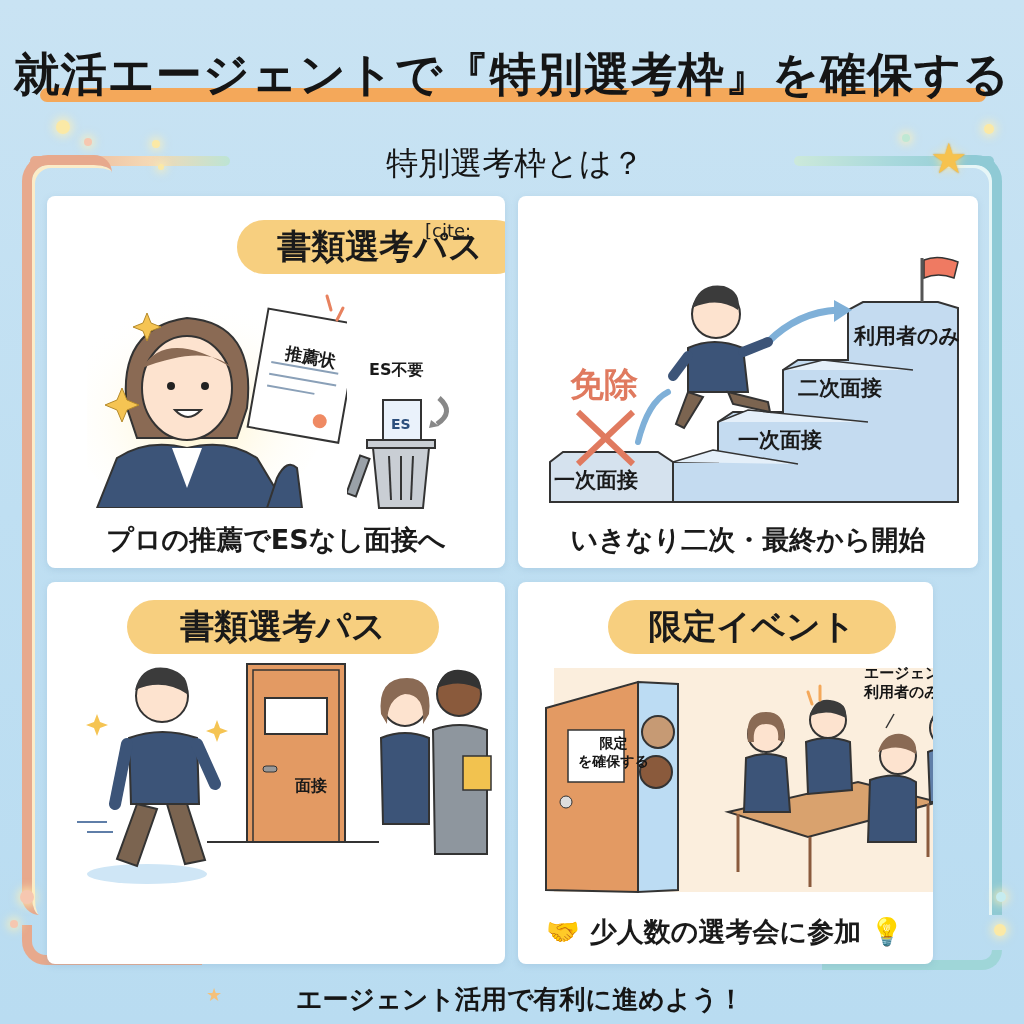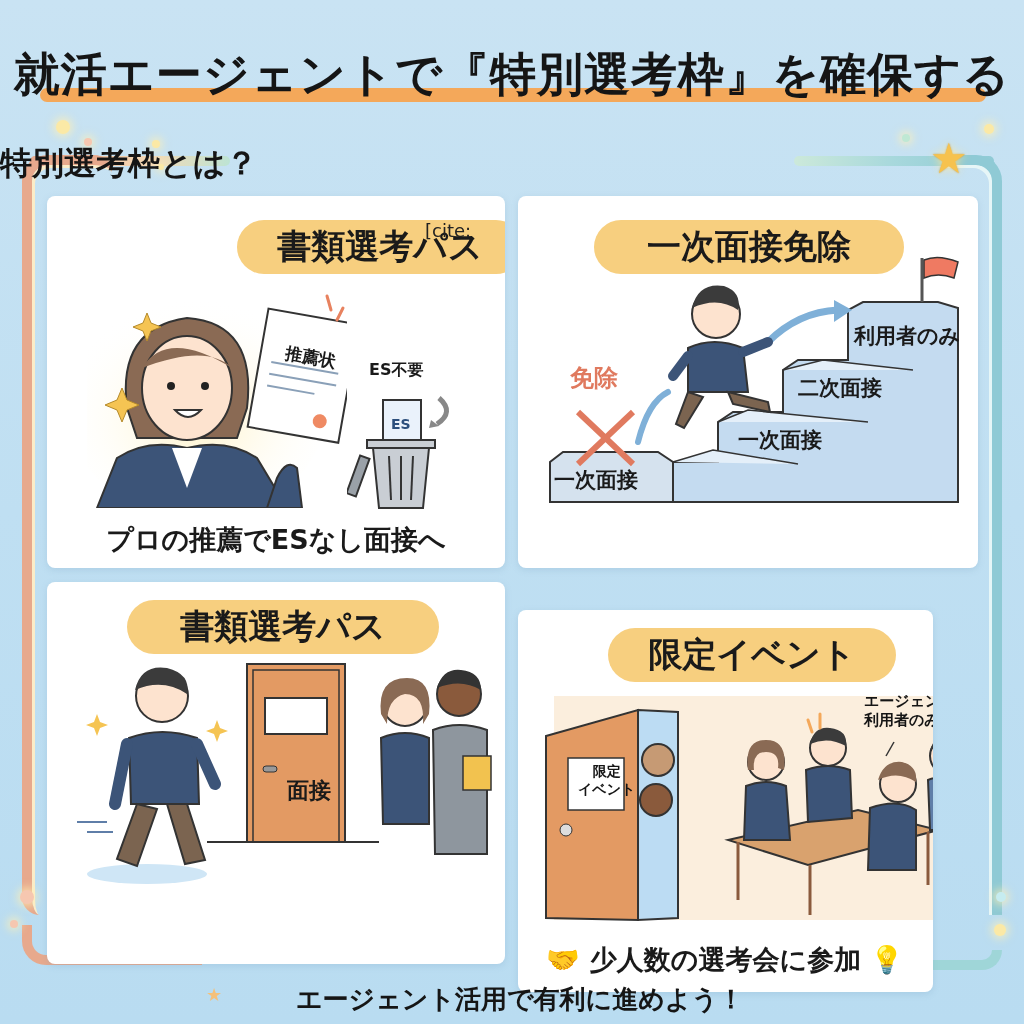--- a/index.html
+++ b/index.html
@@ -16,22 +16,22 @@
   .main-title {
     position: absolute; left: 0; right: 0; top: 44px;
     text-align: center; font-size: 46px; font-weight: bold;
     letter-spacing: 1px; z-index: 2;
   }
   .title-underline {
     position: absolute; left: 40px; width: 946px; top: 88px; height: 14px;
     background: #f4a85a; border-radius: 8px; z-index: 1;
   }
   .subtitle {
-    position: absolute; left: 0; right: 0; top: 142px; 
-    font-size: 32px; font-weight: bold;
+    position: absolute; left: 0; right: 0; top: 142px; text-align: center;
+    font-size: 32px; font-weight: normal; padding-left: 6px;
   }
 
   
   .frame { position: absolute; border-radius: 18px; }
   .frame-left {
     left: 22px; top: 155px; width: 90px; height: 760px;
     border-left: 10px solid #e7a98d; border-top: 10px solid #e7a98d;
     border-top-left-radius: 26px;
     box-shadow: inset 3px 3px 0 #fbecc8;
   }
@@ -60,21 +60,21 @@
 
   
   .card {
     position: absolute; background: #ffffff; border-radius: 8px;
     box-shadow: 0 2px 6px rgba(120,160,190,0.25);
     overflow: hidden;
   }
   .card-1 { left: 47px; top: 196px; width: 458px; height: 372px; }
   .card-2 { left: 518px; top: 196px; width: 460px; height: 372px; }
   .card-3 { left: 47px; top: 582px; width: 458px; height: 382px; }
-  .card-4 { left: 518px; top: 582px; width: 415px; height: 382px; margin-top: 28px; }
+  .card-4 { left: 518px; top: 582px; width: 415px; height: 382px; }
 
   .pill {
     position: absolute; left: 50%; transform: translateX(-50%);
     background: #f7cf7f; border-radius: 30px;
     font-size: 34px; font-weight: bold; text-align: center;
     padding: 4px 28px; white-space: nowrap; color: #1a1a1a;
   }
   .card-1 .pill { top: 24px; left: 190px; width: 286px; transform: none; }
   .card-2 .pill { top: 24px; left: 76px; width: 310px; transform: none; }
   .card-3 .pill { top: 18px; left: 80px; width: 312px; transform: none; }
@@ -185,21 +185,20 @@
         <line x1="66" y1="62" x2="64" y2="106" stroke="#333" stroke-width="2"></line>
         <rect x="6" y="62" width="10" height="40" fill="#9aa1a8" stroke="#333" stroke-width="2" transform="rotate(20 11 82)"></rect>
       </svg>
       <div class="abs" style="left:44px;top:22px;font-size:14px;font-weight:bold;color:#2c4f7c;">ES</div>
     </div>
 
     <div class="caption">プロの推薦でESなし面接へ</div>
   </section>
 
   <section class="card card-2">
-    <div class="pill">一次面接免除</div>
 
     <div class="abs" style="left:20px;top:56px;width:430px;height:260px;">
       <svg width="430" height="260" viewBox="0 0 430 260">
 
         <path d="M12 210 L12 250 L135 250 L135 210 L120 200 L25 200 Z" fill="#d5e2ee" stroke="#333" stroke-width="2"></path>
         <path d="M135 250 L420 250 L420 56 L400 50 L325 50 L310 58 L310 108 L260 108 L245 118 L245 160 L195 160 L180 170 L180 210 L135 210 Z" fill="#c4dbf0" stroke="#333" stroke-width="2"></path>
         <path d="M135 210 L175 198 L260 212" fill="#e4eff9" stroke="#333" stroke-width="1.5"></path>
         <path d="M180 170 L210 158 L330 170" fill="#e4eff9" stroke="#333" stroke-width="1.5"></path>
         <path d="M245 118 L285 108 L375 118" fill="#e4eff9" stroke="#333" stroke-width="1.5"></path>
 
@@ -214,27 +213,28 @@
         <path d="M296 48 L314 58 L296 70 Z" fill="#7fb0d8"></path>
 
         <circle cx="178" cy="62" r="24" fill="#fde3cf" stroke="#333" stroke-width="2"></circle>
         <path d="M154 56 Q160 30 186 34 Q204 40 200 58 Q180 44 154 56" fill="#3b3b3b"></path>
         <path d="M150 96 Q176 84 205 96 L210 140 L150 140 Z" fill="#3c5478" stroke="#333" stroke-width="2"></path>
         <path d="M150 140 L138 172 L146 176 L165 145 Z" fill="#7b6450" stroke="#333" stroke-width="2"></path>
         <path d="M190 140 L230 150 L232 160 L195 152 Z" fill="#7b6450" stroke="#333" stroke-width="2"></path>
         <line x1="205" y1="100" x2="230" y2="90" stroke="#3c5478" stroke-width="10" stroke-linecap="round"></line>
         <line x1="150" y1="104" x2="135" y2="124" stroke="#3c5478" stroke-width="10" stroke-linecap="round"></line>
       </svg>
-      <div class="abs" style="left:32px;top:110px;font-size:24px;font-weight:bold;color:#e07a5f;">免除</div>
+      <div class="abs" style="left:32px;top:110px;font-size:34px;font-weight:bold;color:#e07a5f;">免除</div>
       <div class="abs step-label" style="left:16px;top:214px;">一次面接</div>
       <div class="abs step-label" style="left:200px;top:174px;">一次面接</div>
       <div class="abs step-label" style="left:260px;top:122px;">二次面接</div>
       <div class="abs step-label" style="left:316px;top:70px;">利用者のみ</div>
     </div>
 
+    <div class="caption">いきなり二次・最終から開始</div>
   </section>
 
   <section class="card card-3">
     <div class="pill">書類選考パス</div>
 
     <div class="abs" style="left:20px;top:72px;width:430px;height:240px;">
       <svg width="430" height="240" viewBox="0 0 430 240">
 
         <ellipse cx="80" cy="220" rx="60" ry="10" fill="#cfe6f6"></ellipse>
         <line x1="10" y1="168" x2="40" y2="168" stroke="#5f7ea8" stroke-width="2"></line>
@@ -256,21 +256,21 @@
         <rect x="196" y="112" width="14" height="6" rx="3" fill="#999" stroke="#333"></rect>
 
         <circle cx="338" cy="50" r="22" fill="#fde3cf" stroke="#333" stroke-width="2"></circle>
         <path d="M314 60 Q310 24 340 24 Q366 24 362 60 L356 70 Q358 40 338 40 Q320 44 320 70 Z" fill="#8a6a54"></path>
         <path d="M314 84 Q338 74 362 84 L362 170 L316 170 Z" fill="#3c5478" stroke="#333" stroke-width="2"></path>
         <circle cx="392" cy="40" r="22" fill="#8a5a3c" stroke="#333" stroke-width="2"></circle>
         <path d="M370 34 Q376 14 394 16 Q414 18 414 36 Q394 24 370 34" fill="#333"></path>
         <path d="M366 76 Q392 66 420 76 L420 200 L368 200 Z" fill="#8e969e" stroke="#333" stroke-width="2"></path>
         <rect x="396" y="102" width="28" height="34" fill="#f2c24f" stroke="#333" stroke-width="1.5"></rect>
       </svg>
-      <div class="abs doc-label" style="left:220px;top:122px;font-size:22px;text-align:right;">面接</div>
+      <div class="abs doc-label" style="left:228px;top:122px;font-size:16px;text-align:right;">面接</div>
     </div>
 
   </section>
 
   <section class="card card-4">
     <div class="pill">限定イベント</div>
 
     <div class="abs" style="left:20px;top:80px;width:430px;height:240px;">
       <svg width="430" height="240" viewBox="0 0 430 240">
         <rect x="16" y="6" width="420" height="224" fill="#fbeedd"></rect>
@@ -298,21 +298,21 @@
         <path d="M332 118 Q360 108 378 120 L378 180 L330 180 Z" fill="#3c5478" stroke="#333" stroke-width="2"></path>
         <circle cx="410" cy="66" r="18" fill="#fde3cf" stroke="#333" stroke-width="2"></circle>
         <path d="M392 60 Q398 42 414 44 Q430 48 428 62 Q410 52 392 60" fill="#3b3b3b"></path>
         <path d="M390 90 Q410 82 430 90 L430 140 L392 140 Z" fill="#5f7ea8" stroke="#333" stroke-width="2"></path>
         <line x1="270" y1="30" x2="274" y2="42" stroke="#f4a85a" stroke-width="3" stroke-linecap="round"></line>
         <line x1="282" y1="24" x2="282" y2="38" stroke="#f4a85a" stroke-width="3" stroke-linecap="round"></line>
         <line x1="356" y1="52" x2="348" y2="66" stroke="#333" stroke-width="1.5"></line>
       </svg>
       <div class="abs" style="left:40px;top:72px;font-size:14px;font-weight:bold;line-height:18px;text-align:center;">
         <div>限定</div>
-        <div>イベント</div>
+        <div>を確保する</div>
       </div>
       <div class="abs" style="left:326px;top:2px;font-size:15px;font-weight:bold;line-height:19px;text-align:left;">
         <div>エージェント</div>
         <div>利用者のみ</div>
       </div>
     </div>
 
     <div class="caption">
       <span>🤝</span>
       <span>少人数の選考会に参加</span>

